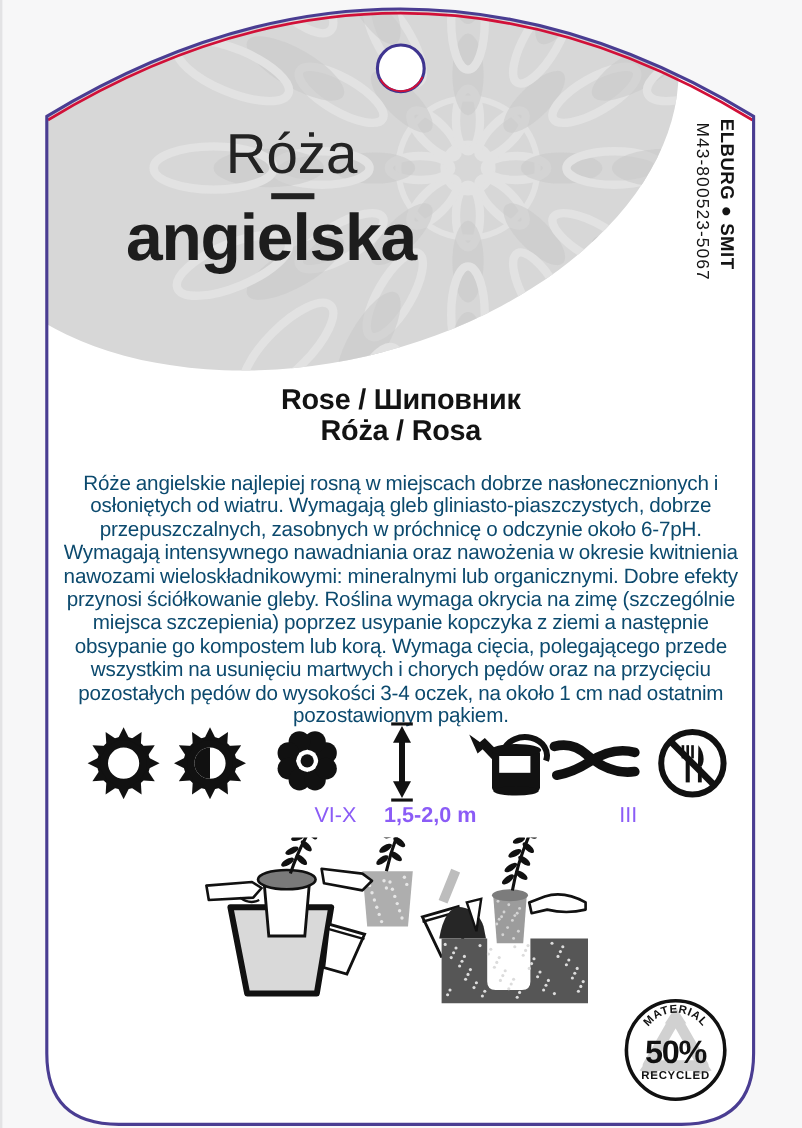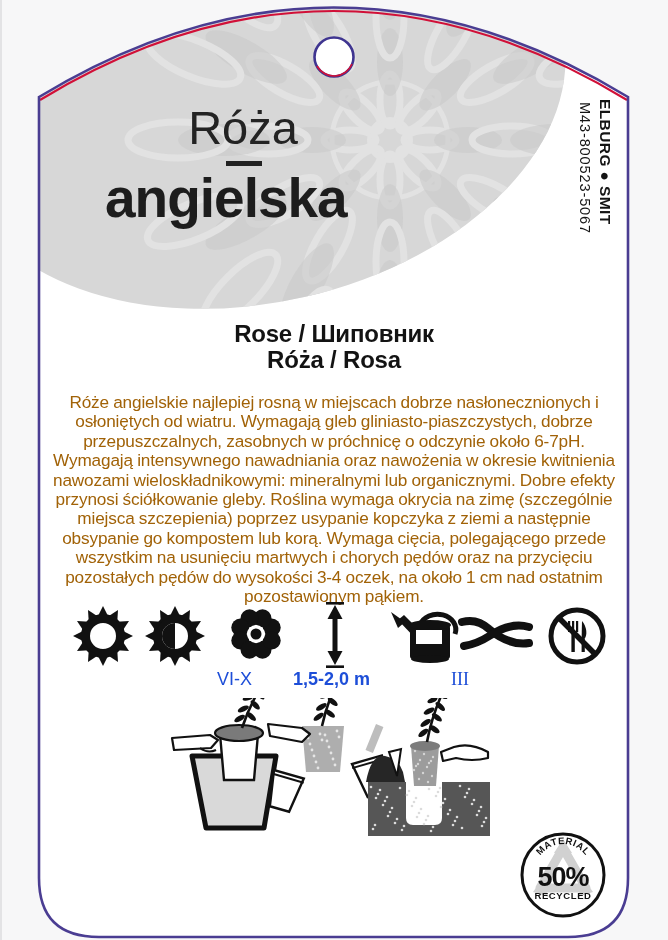--- a/index.html
+++ b/index.html
@@ -12,25 +12,25 @@
                font-size:47px;font-weight:400;letter-spacing:0;color:#232323;}
   .title-separator{left:226px;top:161px;width:36px;height:5px;background:#222;}
   .title-variety{left:105px;top:166px;width:300px;
                  font-size:55px;font-weight:700;letter-spacing:-1px;color:#1d1d1d;}
   .vert{transform-origin:top left;transform:rotate(90deg);white-space:nowrap;color:#141414;}
   .brand-vertical{left:614px;top:99px;font-size:15.5px;font-weight:700;letter-spacing:.4px;}
   .code-vertical{left:593px;top:102px;font-size:14.5px;font-weight:400;letter-spacing:.9px;}
   .names-heading{left:39px;top:321px;width:590px;text-align:center;
                  font-size:24px;line-height:26px;font-weight:700;letter-spacing:-.2px;}
   .description{left:50px;top:393px;width:568px;text-align:center;
-               font-size:17.2px;line-height:19.4px;letter-spacing:-.15px;word-spacing:-.4px;color:#a16207;}
-  .icon-label{top:669px;text-align:left;font-size:18px;color:#1d4ed8;}
+               font-size:17.2px;line-height:19.4px;letter-spacing:-.15px;word-spacing:-.4px;color:#0c4a6e;}
+  .icon-label{top:669px;text-align:right;font-size:18px;color:#8b5cf6;}
   .label-bloom{left:217px;width:80px;}
   .label-height{left:293px;width:104px;font-weight:bold;}
-  .label-prune{left:451px;width:80px;font-family:Liberation Serif, serif;}
+  .label-prune{left:451px;width:80px;}
   .icons-strip{left:60px;top:601px;}
   .illustrations-strip{left:170px;top:698px;}
   .badge-svg{left:518px;top:830px;}
   .badge-top{font-size:9.5px;font-weight:700;letter-spacing:.6px;}
   .badge-pct{font-size:27px;font-weight:700;letter-spacing:-1px;}
   .badge-bot{font-size:9.5px;font-weight:700;letter-spacing:.6px;}
 </style>
 </head>
 <body>
 

